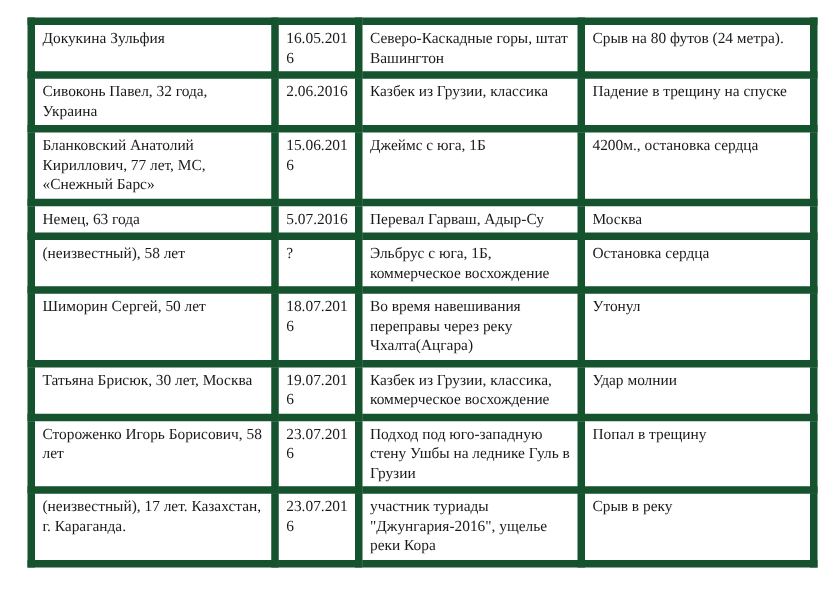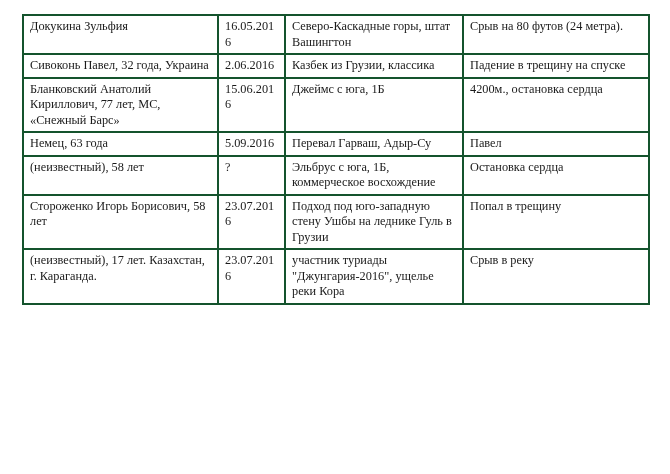--- a/index.html
+++ b/index.html
@@ -25,21 +25,21 @@
     position: absolute;
     left: 22px;
     top: 14px;
     width: 626px;
     border-collapse: collapse;
     table-layout: fixed;
     font-size: 12.3px;
     line-height: 15.5px;
   }
   .accident-table td {
-    border: 2px solid #14532d;
+    border: 6px solid #14532d;
     padding: 3px 5px 3px 6px;
     vertical-align: top;
     word-wrap: break-word;
     overflow-wrap: break-word;
     hyphens: none;
   }
   .col-name   { width: 195px; }
   .col-date   { width: 67px; font-family: Liberation Serif, serif; }
   .col-place  { width: 178px; }
   .col-cause  { width: 186px; }
@@ -101,41 +101,69 @@
           </td>
           <td class="col-cause">
             <span class="cell-text">4200м., остановка сердца</span>
           </td>
         </tr>
         <tr>
           <td class="col-name">
             <span class="cell-text">Немец, 63 года</span>
           </td>
           <td class="col-date">
-            <span class="cell-text">5.09.2016</span>
+            <span class="cell-text">5.07.2016</span>
           </td>
           <td class="col-place">
             <span class="cell-text">Перевал Гарваш, Адыр-Су</span>
           </td>
           <td class="col-cause">
-            <span class="cell-text">Павел</span>
+            <span class="cell-text">Москва</span>
           </td>
         </tr>
         <tr>
           <td class="col-name">
             <span class="cell-text">(неизвестный), 58 лет</span>
           </td>
           <td class="col-date">
             <span class="cell-text">?</span>
           </td>
           <td class="col-place">
             <span class="cell-text">Эльбрус с юга, 1Б, коммерческое восхождение</span>
           </td>
           <td class="col-cause">
             <span class="cell-text">Остановка сердца</span>
+          </td>
+        </tr>
+        <tr>
+          <td class="col-name">
+            <span class="cell-text">Шиморин Сергей, 50 лет</span>
+          </td>
+          <td class="col-date">
+            <span class="cell-text">18.07.2016</span>
+          </td>
+          <td class="col-place">
+            <span class="cell-text">Во время навешивания переправы через реку Чхалта(Ацгара)</span>
+          </td>
+          <td class="col-cause">
+            <span class="cell-text">Утонул</span>
+          </td>
+        </tr>
+        <tr>
+          <td class="col-name">
+            <span class="cell-text">Татьяна Брисюк, 30 лет, Москва</span>
+          </td>
+          <td class="col-date">
+            <span class="cell-text">19.07.2016</span>
+          </td>
+          <td class="col-place">
+            <span class="cell-text">Казбек из Грузии, классика, коммерческое восхождение</span>
+          </td>
+          <td class="col-cause">
+            <span class="cell-text">Удар молнии</span>
           </td>
         </tr>
         <tr>
           <td class="col-name">
             <span class="cell-text">Стороженко Игорь Борисович, 58 лет</span>
           </td>
           <td class="col-date">
             <span class="cell-text">23.07.2016</span>
           </td>
           <td class="col-place">

